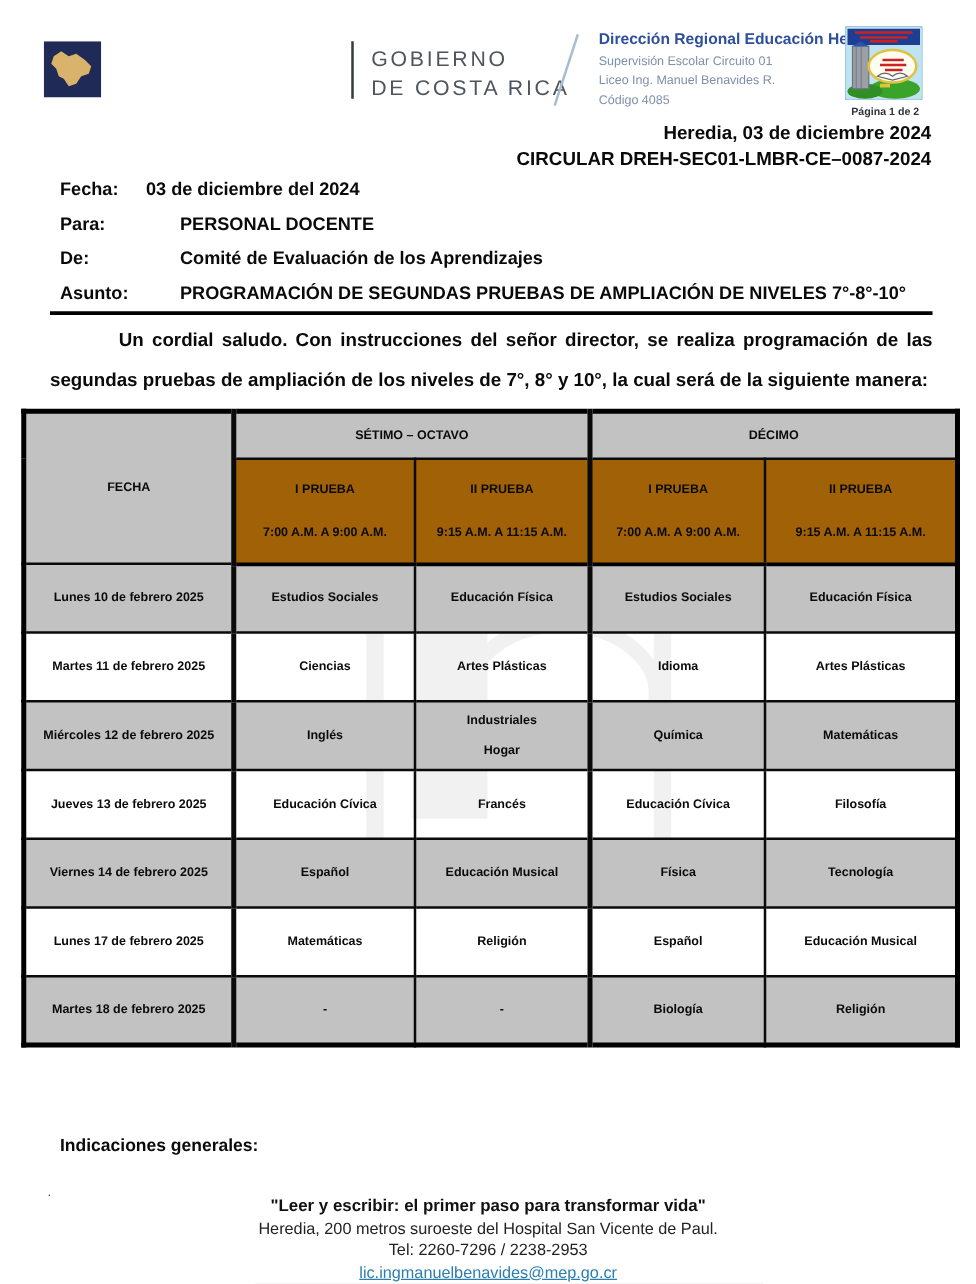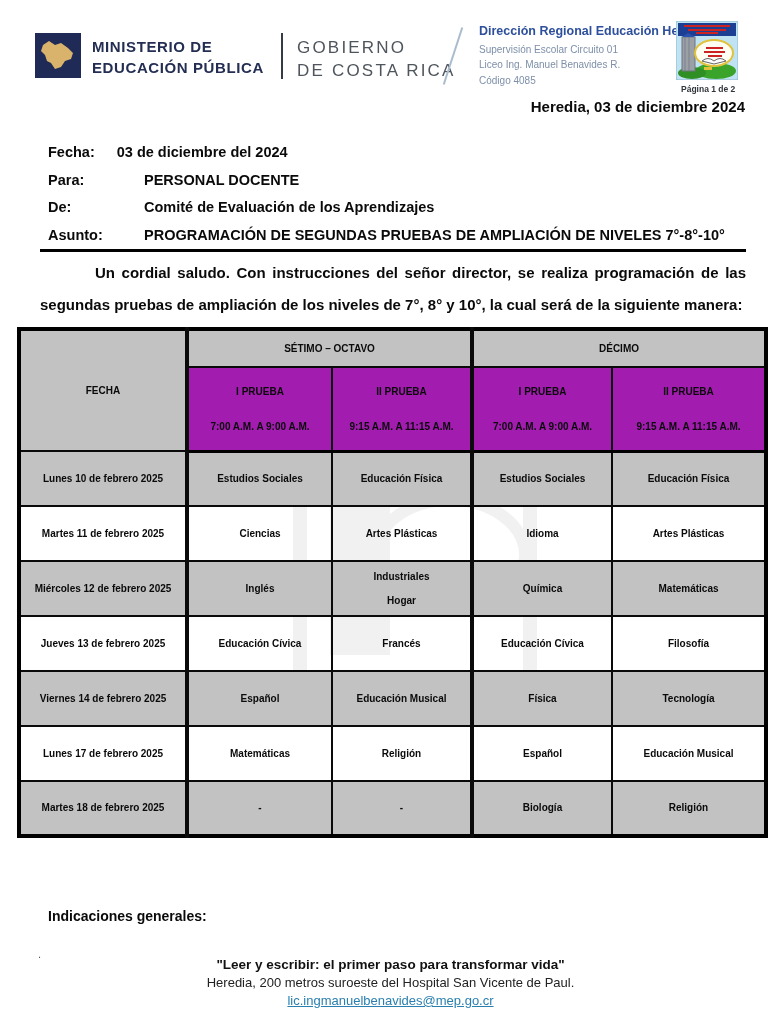--- a/index.html
+++ b/index.html
@@ -60,21 +60,21 @@
     pointer-events:none;}
 
   
   table.schedule{position:absolute;left:17px;top:327px;width:747px;
     border-collapse:collapse;table-layout:fixed;border:4px solid #000;}
   table.schedule th, table.schedule td{
     border:2px solid var(--ink);text-align:center;vertical-align:middle;
     font-size:10px;font-weight:bold;padding:2px 4px;white-space:pre-line;}
   table.schedule tr.grouprow th{height:38px;background:var(--shaded);}
   table.schedule th.fecha{background:#fff;}
-  table.schedule tr.subrow th{height:84px;background:#a21caf;border-bottom:3px solid #000;}
+  table.schedule tr.subrow th{height:84px;background:#a16207;border-bottom:3px solid #000;}
   table.schedule .sub-title{margin-bottom:13px;}
   table.schedule tbody td{height:55px;line-height:24px;}
   table.schedule tbody tr.shaded td{background:var(--shaded);}
   table.schedule .sep-l{border-left-width:4px;}
 
   
   .indicaciones{position:absolute;left:48px;top:908px;font-size:14px;font-weight:bold;}
   .stray-dot{position:absolute;left:38px;top:948px;font-size:11px;color:#555;}
   .footer{position:absolute;left:0;top:956px;width:781px;text-align:center;line-height:17.5px;}
   .footer .motto{font-size:13.5px;font-weight:bold;color:#111;}
@@ -86,24 +86,20 @@
 
 <div class="page">
 
   <div class="logo-box">
     <svg width="46" height="45" viewBox="0 0 46 45">
       <rect x="0" y="0" width="46" height="45" fill="#1f2a56"></rect>
       <polygon points="8,12 14,8 20,12 26,10 33,15 38,20 36,26 30,28 26,34 20,36 16,30 12,28 10,22 6,18" fill="#d9b36c"></polygon>
     </svg>
   </div>
 
-  <div class="ministry">
-    <div>MINISTERIO DE</div>
-    <div>EDUCACIÓN PÚBLICA</div>
-  </div>
 
   <div class="vdiv"></div>
 
   <div class="gobierno">
     <div>GOBIERNO</div>
     <div>DE COSTA RICA</div>
   </div>
 
   <div class="slash"></div>
 
@@ -132,20 +128,21 @@
       <rect x="28" y="30" width="21" height="2" fill="#cc2222"></rect>
       <rect x="32" y="34" width="14" height="2" fill="#cc2222"></rect>
       <path d="M26 40 q6 -5 12 0 q6 -5 12 0 l-12 3 z" fill="#ffffff" stroke="#666" stroke-width="1"></path>
       <rect x="28" y="46" width="8" height="3" fill="#e0c23c"></rect>
     </svg>
   </div>
   <div class="pagina">Página 1 de 2</div>
 
   <div class="dateline">
     <div>Heredia, 03 de diciembre 2024</div>
+    <div>CIRCULAR DREH-SEC01-LMBR-CE–0087-2024</div>
   </div>
 
   <div class="meta">
     <div class="row">
       <span class="lbl narrow">Fecha:</span><span>03 de diciembre del 2024</span>
     </div>
     <div class="row">
       <span class="lbl wide">Para:</span><span>PERSONAL DOCENTE</span>
     </div>
     <div class="row">
@@ -255,16 +252,17 @@
       </tbody>
   </table>
 
   <div class="indicaciones">Indicaciones generales:</div>
 
   <div class="stray-dot">.</div>
 
   <div class="footer">
     <div class="motto">"Leer y escribir: el primer paso para transformar vida"</div>
     <div class="addr">Heredia, 200 metros suroeste del Hospital San Vicente de Paul.</div>
+    <div class="tel">Tel: 2260-7296 / 2238-2953</div>
     <a href="#">lic.ingmanuelbenavides@mep.go.cr</a>
   </div>
 
 </div>
 
 </body></html>

